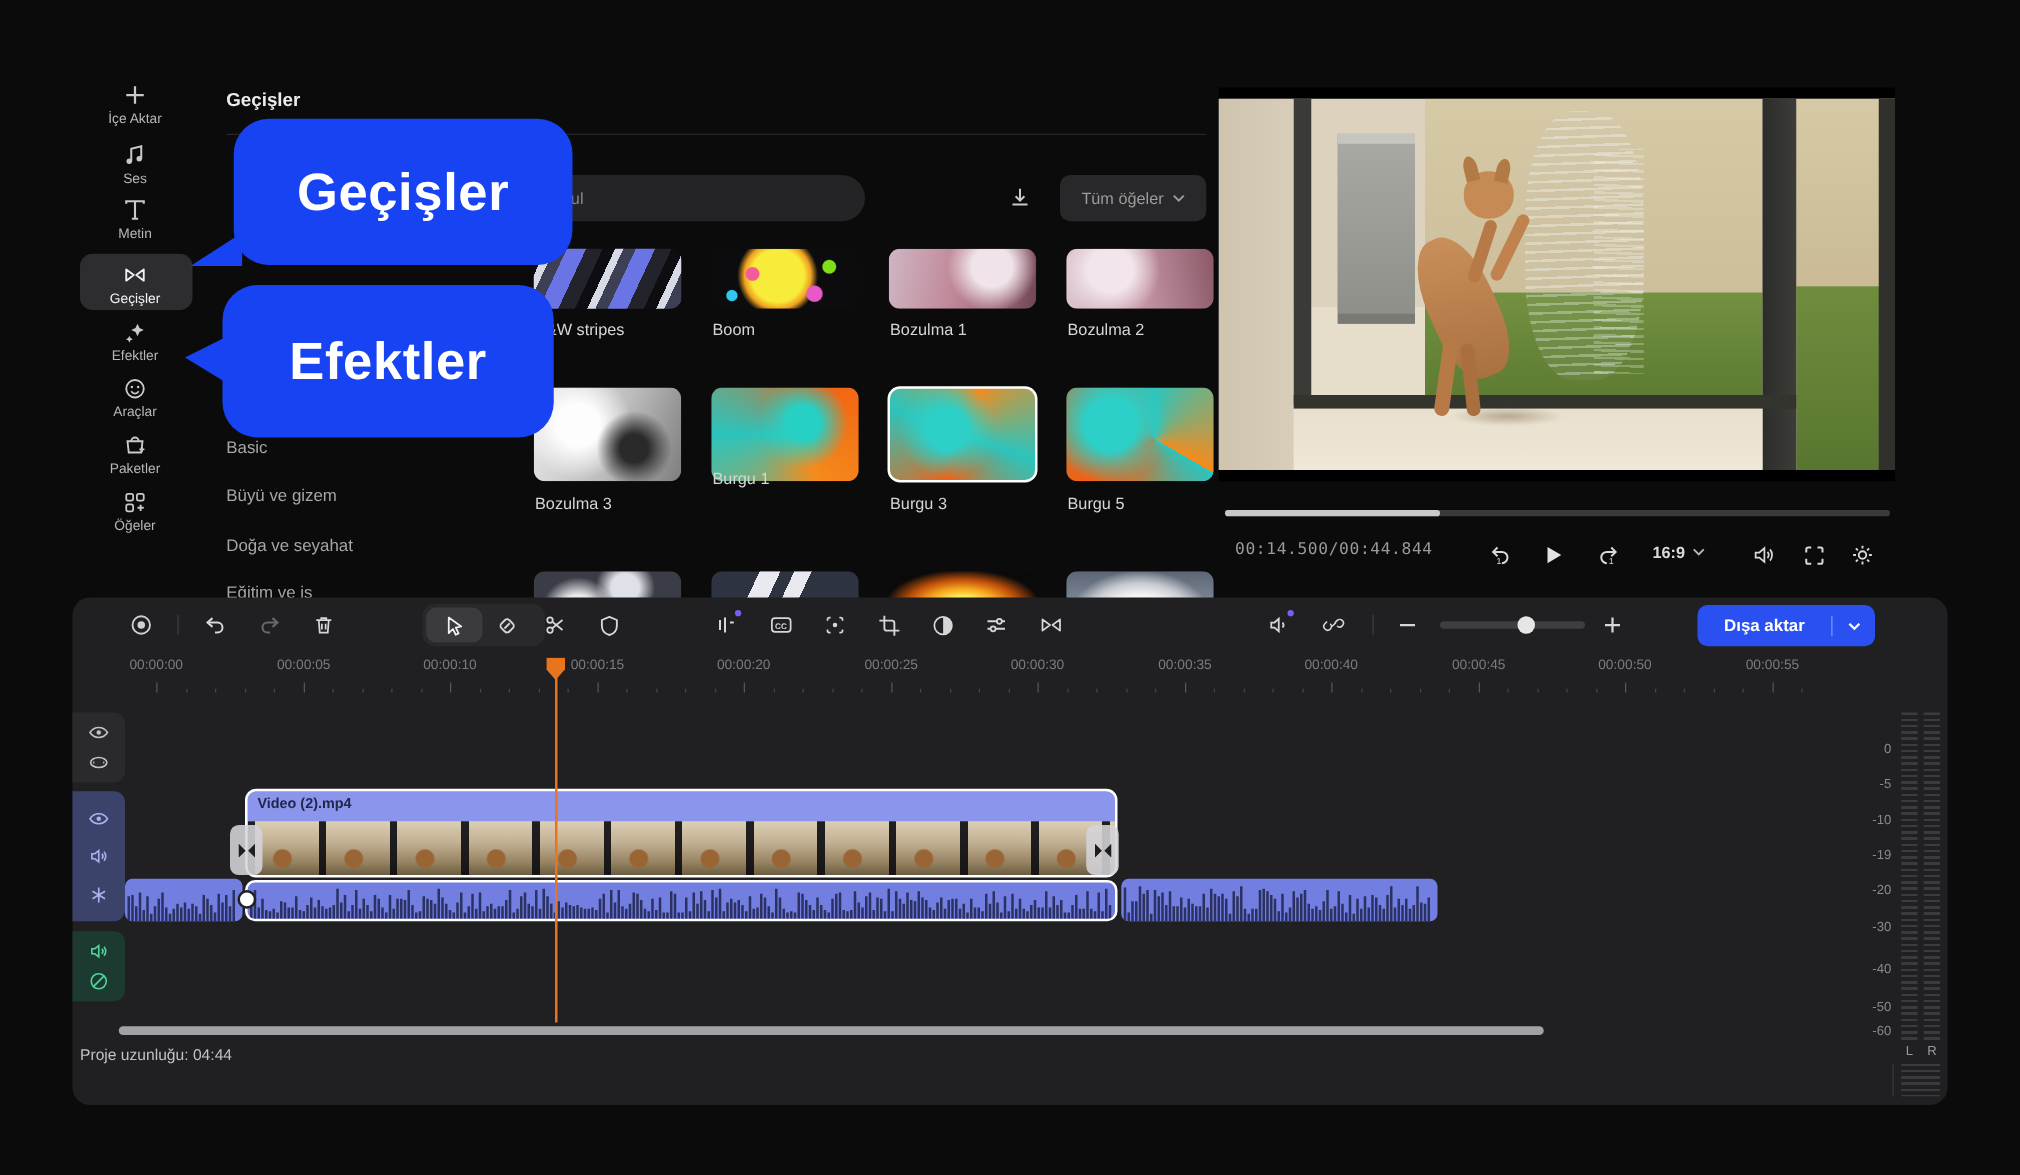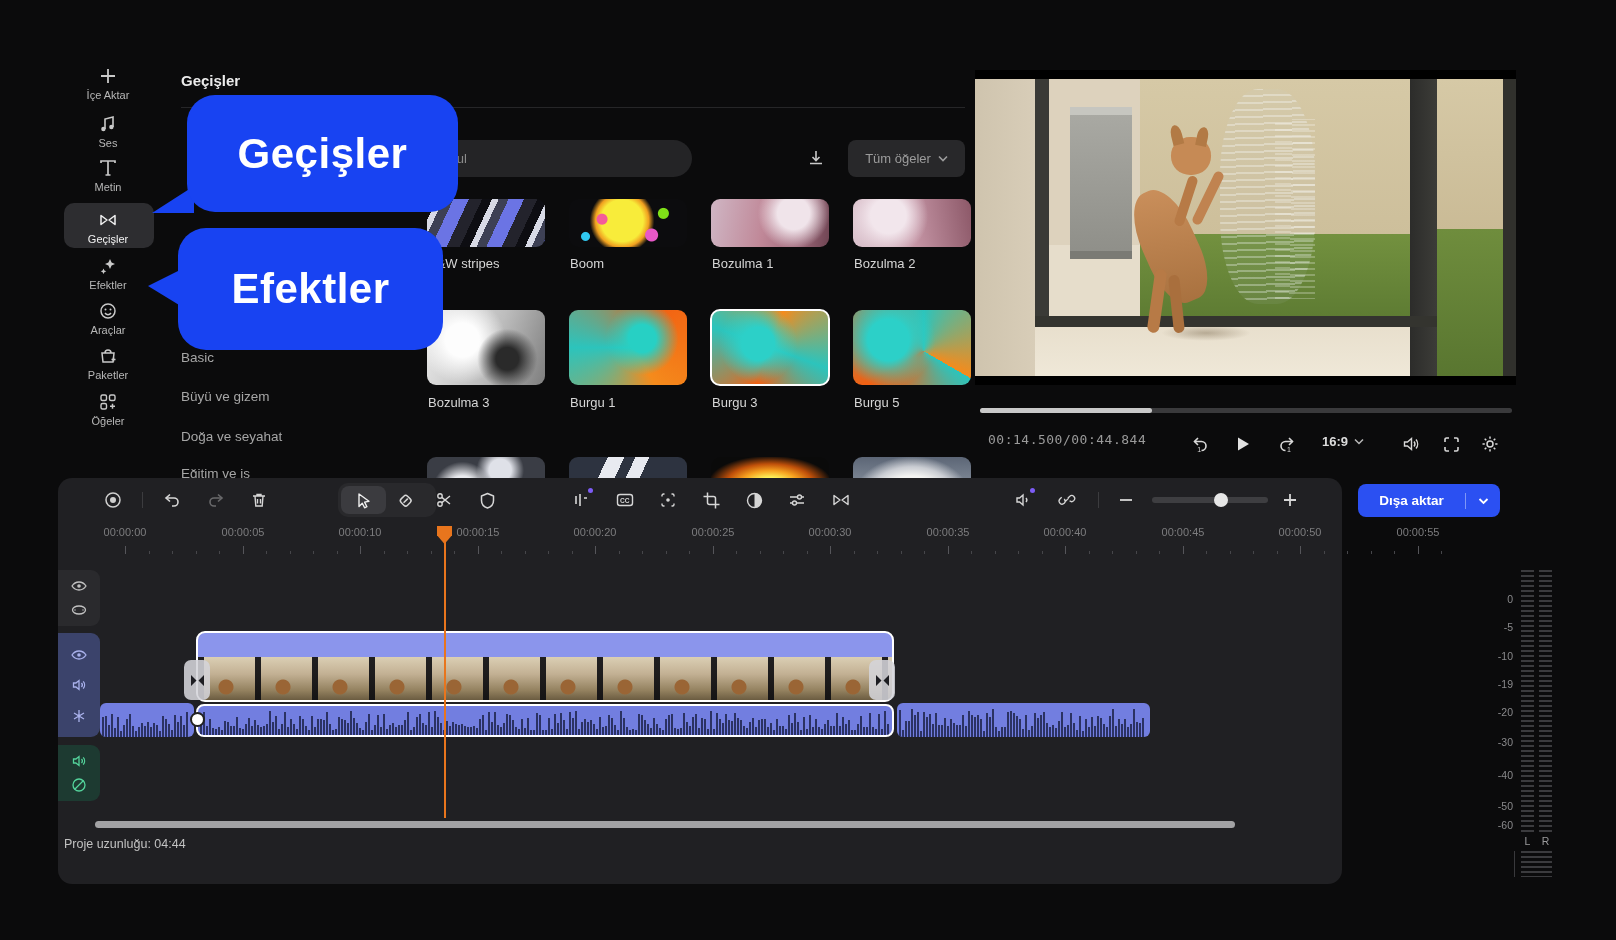--- a/index.html
+++ b/index.html
@@ -43,21 +43,21 @@
   .bubble{position:absolute;background:#1843f2;border-radius:28px;display:flex;align-items:center;justify-content:center;
           color:#fff;font-weight:bold;font-size:42px;letter-spacing:.5px;z-index:40;}
   .tail{position:absolute;background:#1843f2;z-index:39;}
   
   .scene{position:absolute;left:975px;top:70px;width:541px;height:315px;background:#000;}
   .pbar{position:absolute;left:980px;top:408px;width:532px;height:5px;background:#3a3a3c;border-radius:3px;cursor:pointer;}
   .pbar .fill{height:100%;width:172px;background:#c9c9c9;border-radius:3px;}
   .timecode{position:absolute;left:988px;top:432px;font-family:"DejaVu Sans Mono",monospace;font-size:13px;color:#9a9a9a;letter-spacing:.5px;}
   .pvbtn{position:absolute;width:28px;height:28px;display:flex;align-items:center;justify-content:center;cursor:pointer;}
   
-  #tl{position:absolute;left:58px;top:478px;width:1284px;height:406px;background:#202023;border-radius:14px;}
+  #tl{position:absolute;left:58px;top:478px;width:1500px;height:406px;background:#202023;border-radius:14px;}
   .tbtn{position:absolute;top:9px;width:26px;height:26px;display:flex;align-items:center;justify-content:center;cursor:pointer;}
   .tb-div{position:absolute;top:14px;width:1px;height:16px;background:#3c3c3f;}
   .tool-group{position:absolute;left:280px;top:5px;width:98px;height:34px;background:#29292c;border-radius:10px;}
   .tool-sel{position:absolute;left:283px;top:8px;width:45px;height:28px;background:#3b3b3f;border-radius:8px;}
   .dot{position:absolute;width:5px;height:5px;border-radius:50%;background:#7d5cf6;}
   .zslider{position:absolute;left:1094px;top:19px;width:116px;height:6px;background:#3e3e41;border-radius:3px;cursor:pointer;}
   .zthumb{position:absolute;left:62px;top:-4px;width:14px;height:14px;border-radius:50%;background:#e6e6e6;}
   .export{position:absolute;left:1300px;top:6px;width:142px;height:33px;background:#2b50f2;border-radius:8px;
           display:flex;align-items:center;color:#fff;font-weight:bold;font-size:13.5px;cursor:pointer;}
   .ruler-lbl{position:absolute;top:48px;width:80px;text-align:center;font-size:11px;color:#7c7c7e;}
@@ -181,21 +181,21 @@
   <div class="tlabel" style="left:428px;top:256px">B&amp;W stripes</div>
   <div class="tlabel" style="left:570px;top:256px">Boom</div>
   <div class="tlabel" style="left:712px;top:256px">Bozulma 1</div>
   <div class="tlabel" style="left:854px;top:256px">Bozulma 2</div>
 
   <div class="thumb a-boz3" style="left:427px;top:310px;height:75px"></div>
   <div class="thumb a-bur1" style="left:569px;top:310px;height:75px"></div>
   <div class="thumb a-bur3 sel" style="left:711px;top:310px;height:75px"></div>
   <div class="thumb a-bur4" style="left:853px;top:310px;height:75px"></div>
   <div class="tlabel" style="left:428px;top:395px">Bozulma 3</div>
-  <div class="tlabel" style="left:570px;top:395px">Burgu 1</div>
+  <div class="tlabel" style="left:570px;top:375px">Burgu 1</div>
   <div class="tlabel" style="left:712px;top:395px">Burgu 3</div>
   <div class="tlabel" style="left:854px;top:395px">Burgu 5</div>
 
   <div class="thumb a-torn" style="left:427px;top:457px;height:44px"></div>
   <div class="thumb a-chev" style="left:569px;top:457px;height:44px"></div>
   <div class="thumb a-expl" style="left:711px;top:457px;height:44px"></div>
   <div class="thumb a-smoke" style="left:853px;top:457px;height:44px"></div>
 
   <div class="tail" style="left:152px;top:186px;width:42px;height:27px;clip-path:polygon(100% 0,100% 100%,0 100%)"></div>
   <div class="bubble" style="left:187px;top:95px;width:271px;height:117px">
@@ -563,20 +563,21 @@
         <i style="height:42%"></i>
         <i style="height:22%"></i>
         <i style="height:70%"></i>
         <i style="height:48%"></i>
         <i style="height:66%"></i>
         <i style="height:36%"></i>
         <i style="height:78%"></i>
       </div>
 
     <div class="clip-video" style="left:138px;top:153px;width:698px;height:71px;border:2.5px solid #fff;border-radius:9px;box-sizing:border-box">
+      <div class="clip-name">Video (2).mp4</div>
       <div class="strip strip2"></div>
     </div>
     <div class="wave" style="left:138px;top:226px;width:698px;height:33px;border:2.5px solid #fff;border-radius:8px">
         <i style="height:78%"></i>
         <i style="height:84%"></i>
         <i style="height:34%"></i>
         <i style="height:61%"></i>
         <i style="height:27%"></i>
         <i style="height:22%"></i>
         <i style="height:31%"></i>

